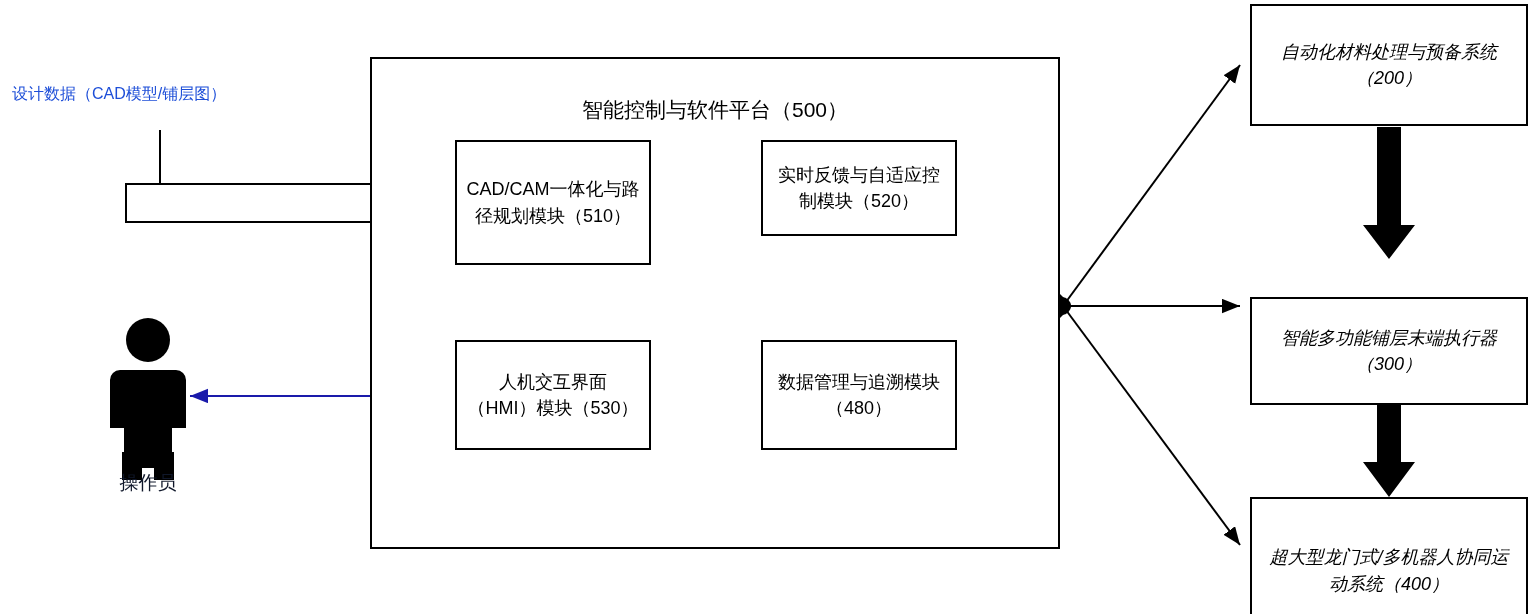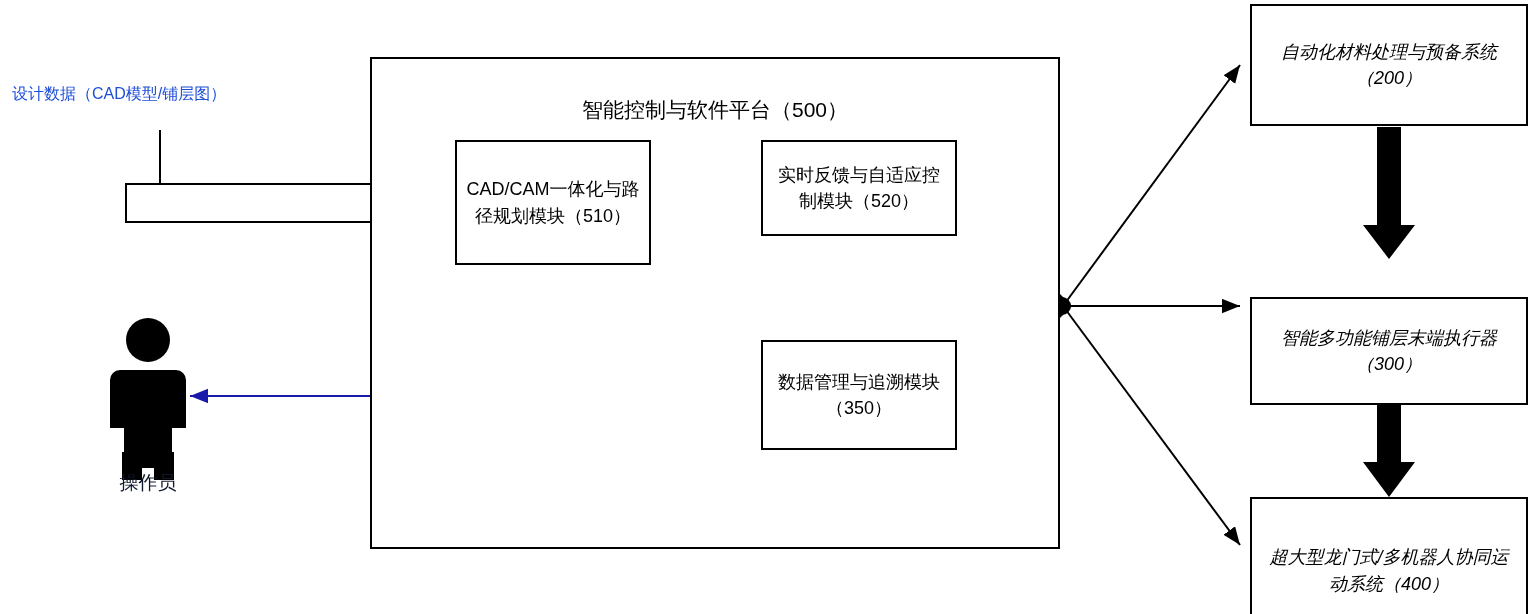--- a/index.html
+++ b/index.html
@@ -154,23 +154,26 @@
   </div>
 
   <div class="box inner-box" style="left:455px; top:140px; width:196px; height:125px;">
     <span>CAD/CAM一体化与路径规划模块（510）</span>
   </div>
 
   <div class="box inner-box" style="left:761px; top:140px; width:196px; height:96px;">
     <span>实时反馈与自适应控制模块（520）</span>
   </div>
 
+  <div class="box inner-box" style="left:455px; top:340px; width:196px; height:110px;">
+    <span>人机交互界面（HMI）模块（530）</span>
+  </div>
 
   <div class="box inner-box" style="left:761px; top:340px; width:196px; height:110px;">
-    <span>数据管理与追溯模块（350）</span>
+    <span>数据管理与追溯模块（480）</span>
   </div>
 
   <div class="box right-box" style="left:1250px; top:4px; width:278px; height:122px;">
     <span>自动化材料处理与预备系统（200）</span>
   </div>
 
   <div class="box right-box" style="left:1250px; top:257px; width:278px; height:108px;margin-top:40px;">
     <span>智能多功能铺层末端执行器（300）</span>
   </div>
 

